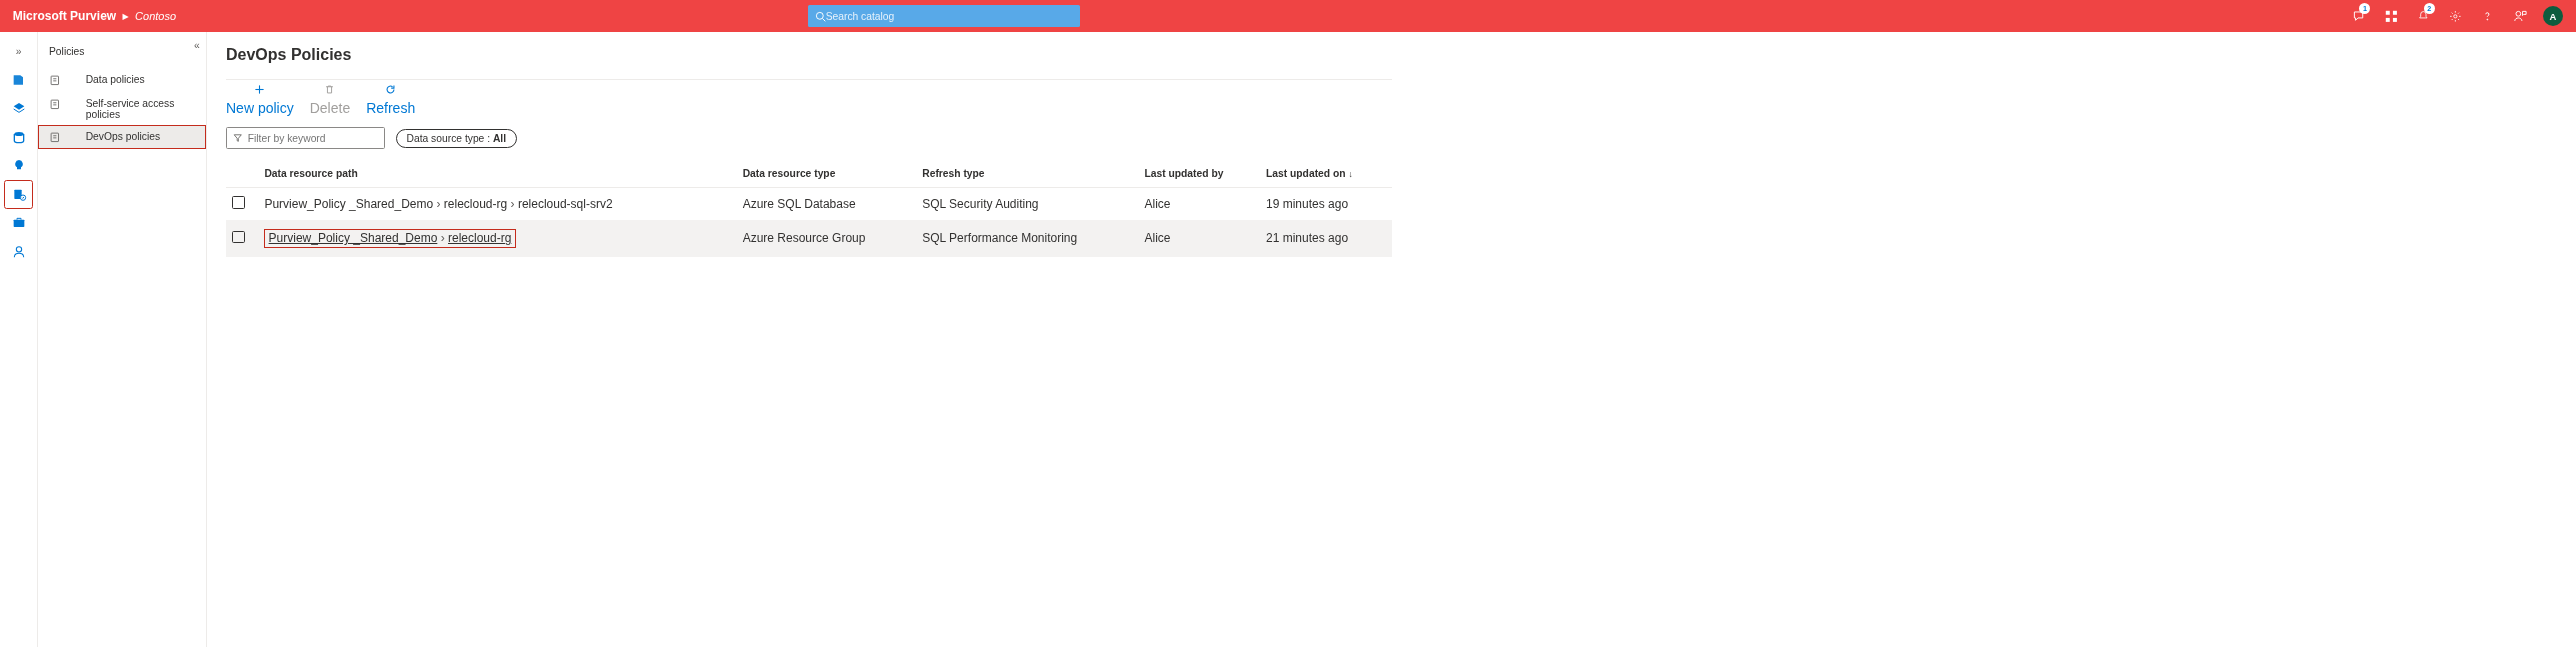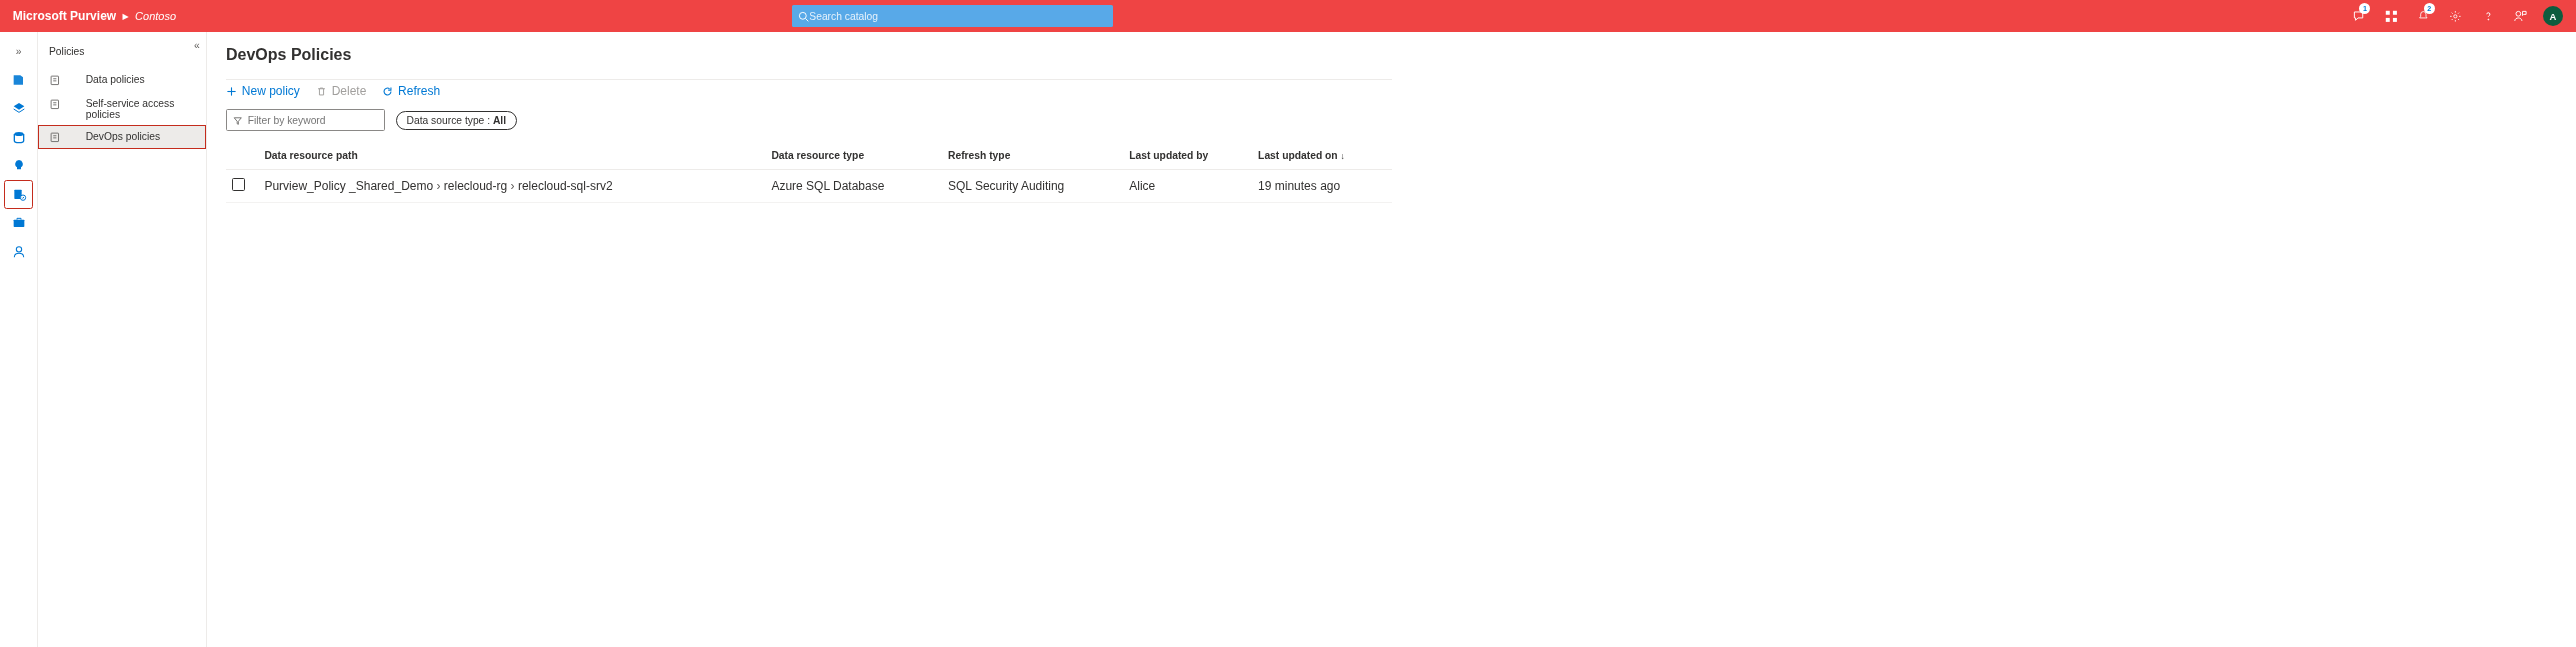--- a/index.html
+++ b/index.html
@@ -4,21 +4,21 @@
   <style>
     * { box-sizing: border-box; margin: 0; padding: 0; }
     body { font-family: "Segoe UI", -apple-system, sans-serif; font-size: 10.3px; color: #323130; background: #fff; overflow: hidden; }
 
     
     .header { display: flex; align-items: center; height: 32px; background: #ef4444; color: #fff; padding: 0 6.4px; }
     .header-left { display: flex; align-items: center; gap: 6.4px; padding-left: 6.4px; }
     .header-title { font-size: 12px; font-weight: 600; }
     .header-chevron { font-size: 8px; }
     .header-sub { font-size: 11px; font-style: italic; }
-    .header-search { flex: 0 0 auto; margin-left: auto; margin-right: auto; width: 321px; height: 22px; background: #58a9e8; border-radius: 1.6px; display: flex; align-items: center; padding: 0 6.4px; }
+    .header-search { flex: 0 0 auto; margin-left: auto; margin-right: auto; width: 272px; height: 22px; background: #58a9e8; border-radius: 1.6px; display: flex; align-items: center; padding: 0 6.4px; }
     .header-search input { background: transparent; border: none; color: #fff; font-size: 10.3px; width: 100%; outline: none; }
     .header-search input::placeholder { color: #e6f2fb; }
     .header-right { display: flex; align-items: center; gap: 3.2px; margin-left: auto; padding-right: 6.4px; }
     .hdr-btn { width: 29px; height: 32px; display: flex; align-items: center; justify-content: center; color: #fff; position: relative; cursor: pointer; }
     .hdr-badge { position: absolute; top: 3.2px; right: 3.2px; background: #fff; color: #0078d4; font-size: 7.2px; font-weight: 600; border-radius: 6.4px; padding: 0 3.2px; min-width: 11px; height: 11px; display: flex; align-items: center; justify-content: center; }
     .avatar { width: 20.7px; height: 20.7px; border-radius: 50%; background: #0d5c3e; color: #fff; display: flex; align-items: center; justify-content: center; font-size: 9.5px; font-weight: 600; margin-left: 4.8px; }
 
     
     .shell { display: flex; height: calc(100vh - 32px); }
 
@@ -32,21 +32,21 @@
     .sidebar { width: 169px; background: #fff; border-right: 0.8px solid #edebe9; padding-top: 6.4px; position: relative; }
     .sidebar-collapse { position: absolute; top: 8px; right: 6.4px; cursor: pointer; color: #605e5c; }
     .sidebar-title { font-size: 10.3px; padding: 8px 11px 11px; color: #323130; }
     .sidebar-item { display: flex; align-items: flex-start; gap: 24px; padding: 5.6px 11px; cursor: pointer; font-size: 10.3px; color: #323130; }
     .sidebar-item.active { background: #edebe9; outline: 0.8px solid #c42b1c; outline-offset: -1.6px; }
 
     
     .main { flex: 1; padding: 14.3px 19px; overflow: auto; }
     .page-title { font-size: 16px; font-weight: 600; margin-bottom: 14.3px; }
     .toolbar { display: flex; align-items: center; gap: 16px; padding: 4.8px 0 11px; border-top: 0.8px solid #edebe9; }
-    .tb-btn { display: flex; align-items: center; gap: 4.8px; font-size: 12px; cursor: pointer; }
+    .tb-btn { display: flex; align-items: center; gap: 4.8px; font-size: 14px; cursor: pointer; flex-direction: column; }
     .tb-new { color: #0078d4; }
     .tb-del { color: #a19f9d; cursor: not-allowed; }
     .tb-ref { color: #0078d4; }
 
     .filter-row { display: flex; align-items: center; gap: 11px; margin-bottom: 11px; }
     .kw-filter { display: flex; align-items: center; gap: 4.8px; border: 0.8px solid #8a8886; border-radius: 1.6px; padding: 3.2px 6.4px; width: 159px; height: 22px; }
     .kw-filter input { border: none; outline: none; font-size: 10.3px; width: 100%; }
     .pill { border: 0.8px solid #323130; border-radius: 12.7px; padding: 3.2px 9.5px; font-size: 10.3px; cursor: pointer; text-align: right; }
     .pill b { font-weight: 600; }
 
@@ -285,19 +285,33 @@
             <span class="chev"> › </span>
             <span>relecloud-rg</span>
             <span class="chev"> › </span>
             <span>relecloud-sql-srv2</span>
           </td>
           <td>Azure SQL Database</td>
           <td>SQL Security Auditing</td>
           <td>Alice</td>
           <td>19 minutes ago</td>
         </tr>
+        <tr class="hl-row">
+          <td><span class="cb"></span></td>
+          <td>
+            <span class="path-hl">
+              <a href="#">Purview_Policy _Shared_Demo</a>
+              <span class="chev"> › </span>
+              <a href="#">relecloud-rg</a>
+            </span>
+          </td>
+          <td>Azure Resource Group</td>
+          <td>SQL Performance Monitoring</td>
+          <td>Alice</td>
+          <td>21 minutes ago</td>
+        </tr>
       </tbody>
     </table>
   </div>
 
   <div class="blank"></div>
 </div>
 
 
 </body></html>

